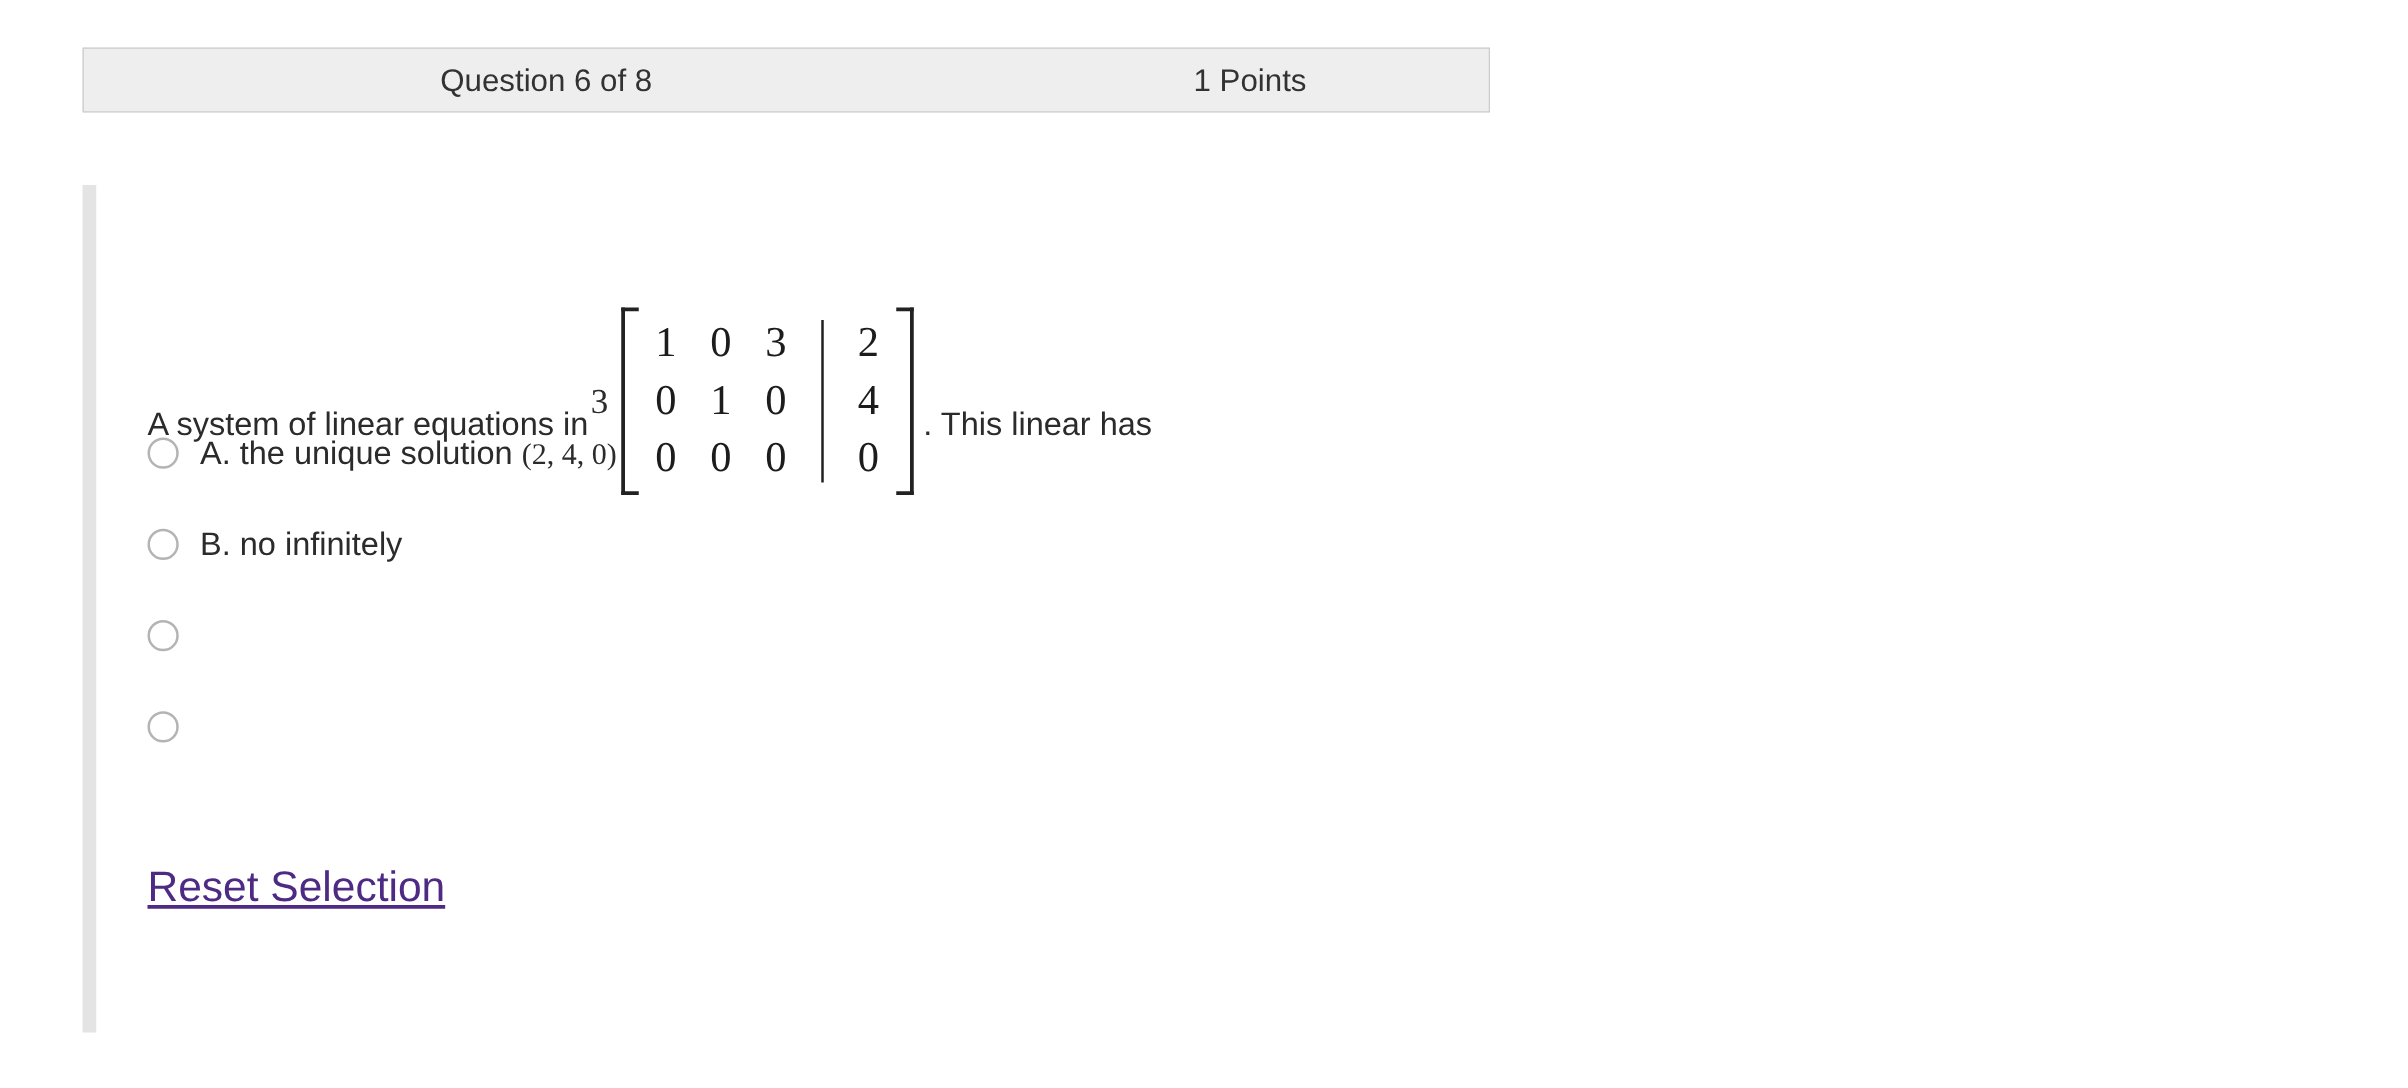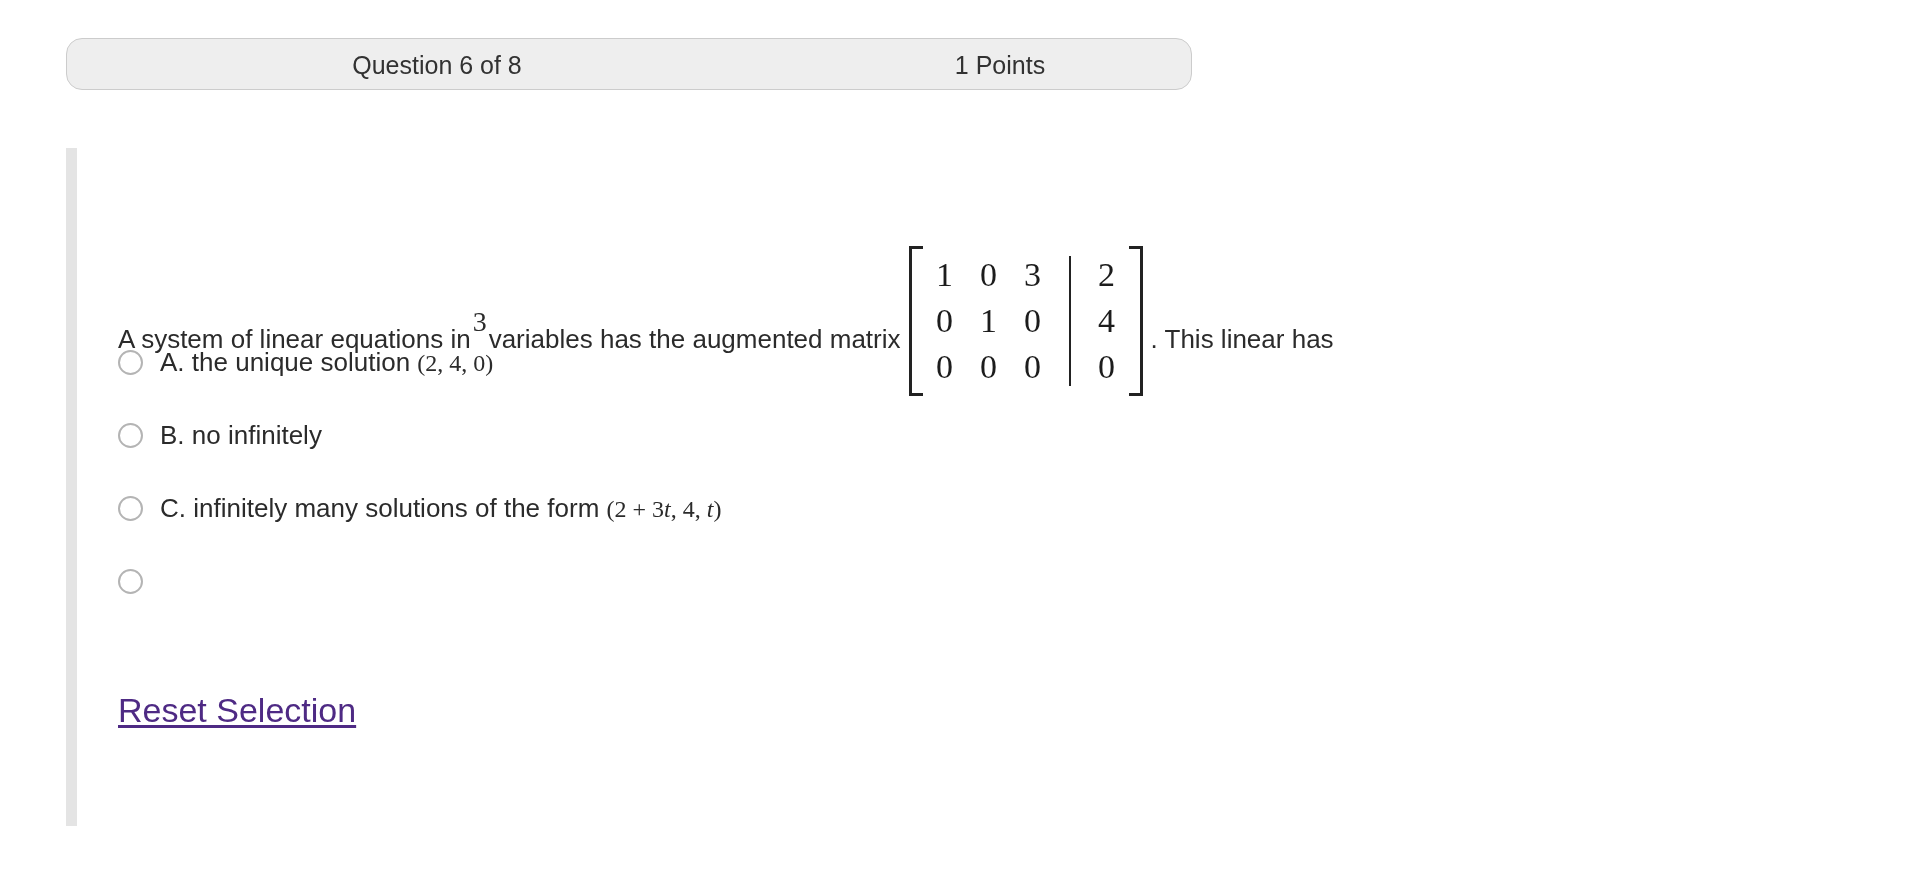--- a/index.html
+++ b/index.html
@@ -18,21 +18,21 @@
 
   
   .question-header {
     position: absolute;
     left: 66px;
     top: 38px;
     width: 1126px;
     height: 52px;
     background: #eeeeee;
     border: 1px solid #cccccc;
-    border-radius: 16px;
+    border-radius: 0;
     box-sizing: border-box;
   }
   .question-header .hdr-cell {
     position: absolute;
     top: 0;
     height: 52px;
     line-height: 52px;
     font-size: 25px;
     color: #323232;
     text-align: center;
@@ -178,21 +178,20 @@
   <div class="hdr-cell hdr-points">1 Points</div>
 </div>
 
 <div class="left-rail"></div>
 
 <div class="content">
 
   <div class="prompt">
     <span class="txt">A system of linear equations in</span>
     <span class="mathnum">3</span>
-    <span class="txt">variables has the augmented matrix</span>
 
     <span class="matrix">
       <span class="bracket left"></span>
       <span class="matrix-grid">
         <span class="mcol">
           <span class="cell">1</span>
           <span class="cell">0</span>
           <span class="cell">0</span>
         </span>
         <span class="mcol">
@@ -233,25 +232,20 @@
       <span class="radio"></span>
       <span class="option-label">
         <span>B.</span>
         <span>no infinitely</span>
         <span class="math"></span>
       </span>
     </div>
 
     <div class="option-row">
       <span class="radio"></span>
-      <span class="option-label">
-        <span>C.</span>
-        <span>infinitely many solutions of the form</span>
-        <span class="math">(2 + 3<span class="it">t</span>, 4, <span class="it">t</span>)</span>
-      </span>
     </div>
 
 
     <div class="option-row">
       <span class="radio"></span>
     </div>
 
   </div>
 
   <a class="reset-link" href="#">Reset Selection</a>

